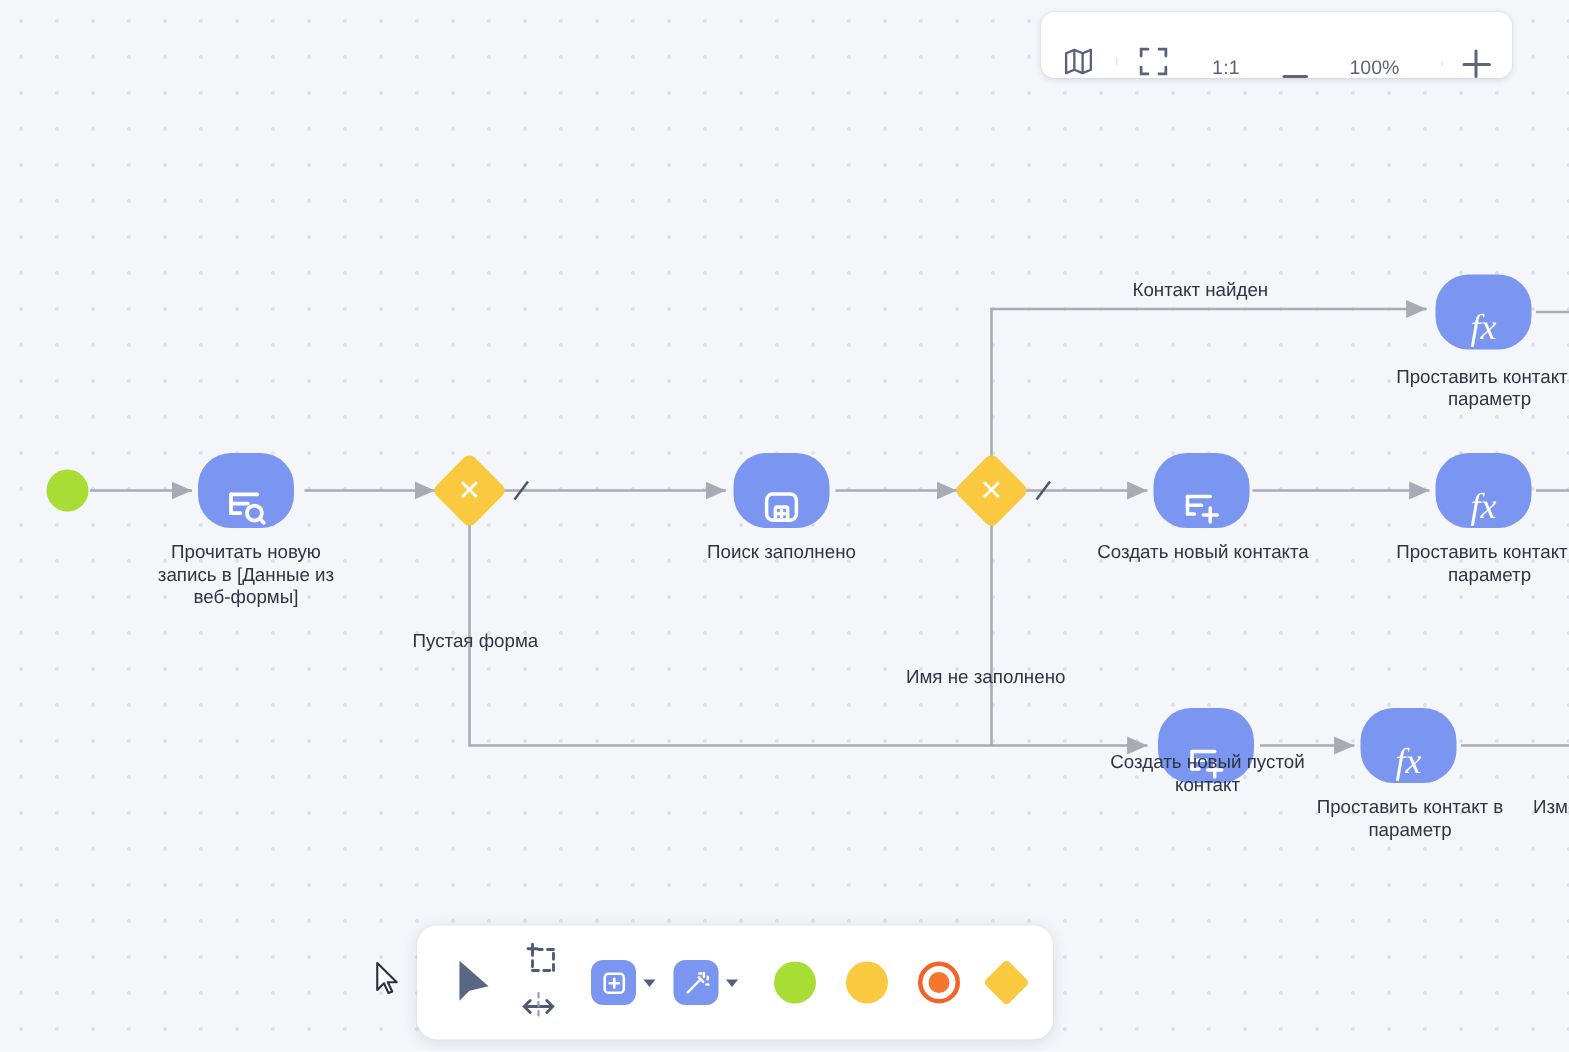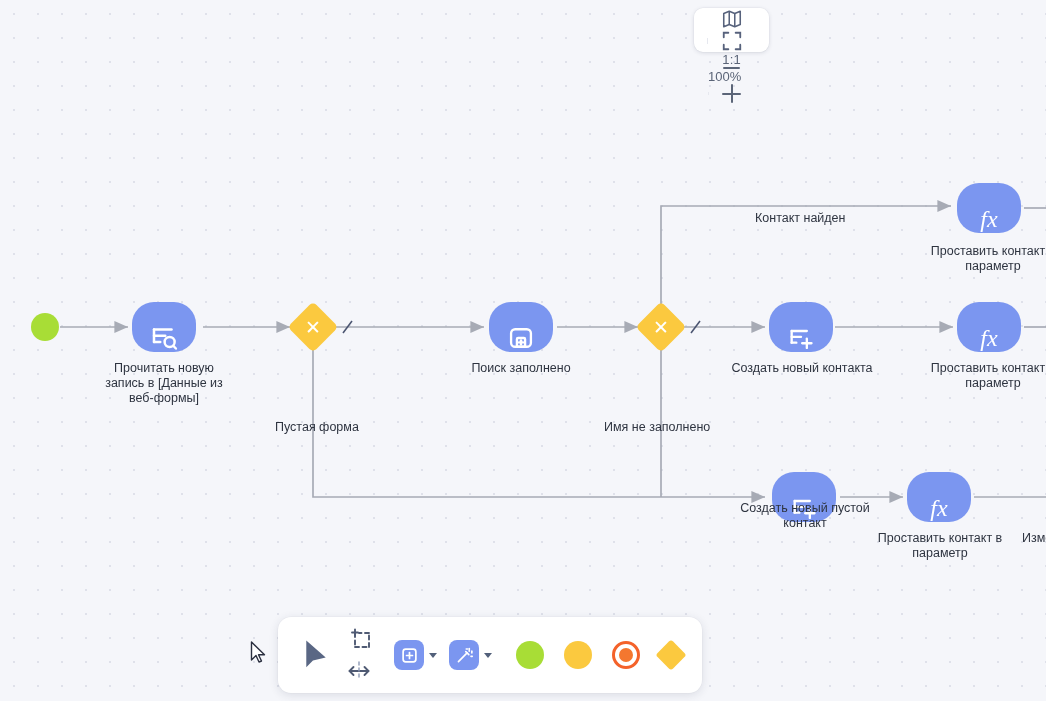--- a/index.html
+++ b/index.html
@@ -11,24 +11,23 @@
     position: relative; width: 1046px; height: 701px;
     background-color: #f5f6fa;
     background-image: radial-gradient(#dfe1ea 1.1px, transparent 1.2px);
     background-size: 24px 24px;
     background-position: 2px 2px;
   }
 
   
   .zoom-bar {
     position: absolute; top: 8px; left: 694px;
-    height: 44px; display: flex; align-items: center;
+    height: 44px; display: flex; align-items: flex-end;
     background: #ffffff; border-radius: 9px;
     box-shadow: 0 1px 4px rgba(40,50,80,.14), 0 0 0 .5px rgba(40,50,80,.05);
-    flex-direction: column;
   }
   .zb-cell {
     display: flex; align-items: center; justify-content: center;
     padding: 0 14px; position: relative; cursor: pointer;
     color: #57627c;
   }
   .zb-cell + .zb-cell::before {
     content: ""; position: absolute; left: 0; top: 8px; bottom: 8px;
     width: 1px; background: #e6e8ef;
   }
@@ -185,22 +184,22 @@
         <rect x="8.5" y="12" width="7" height="7.5" rx="1"></rect>
         <line x1="12" y1="14" x2="12" y2="17.5"></line>
         <line x1="10.3" y1="15.8" x2="13.7" y2="15.8"></line>
       </g>
     </svg>
   </div>
   <div class="node-label" style="left:451px; top:361px; width:140px;">Поиск заполнено</div>
 
   <div class="gateway" style="left:643px; top:309px;"></div>
   <div class="gw-x" style="left:643px; top:309px;">✕</div>
-  <div class="edge-label" style="left:604px; top:420px;">Имя не заполнено</div>
-  <div class="edge-label" style="left:755px; top:186px;margin-top:25px;">Контакт найден</div>
+  <div class="edge-label" style="left:604px; top:444px;">Имя не заполнено</div>
+  <div class="edge-label" style="left:755px; top:186px;">Контакт найден</div>
 
   <div class="node" style="left:769px; top:302px;">
     <svg width="28" height="28" viewBox="0 0 24 24">
       <g stroke="#ffffff" stroke-width="2" stroke-linecap="round" fill="none">
         <line x1="4" y1="6" x2="17" y2="6"></line>
         <line x1="4" y1="11" x2="12" y2="11"></line>
         <line x1="4" y1="16" x2="8" y2="16"></line>
         <line x1="4" y1="6" x2="4" y2="16"></line>
         <line x1="13" y1="16.5" x2="21" y2="16.5"></line>
         <line x1="17" y1="12.5" x2="17" y2="20.5"></line>

